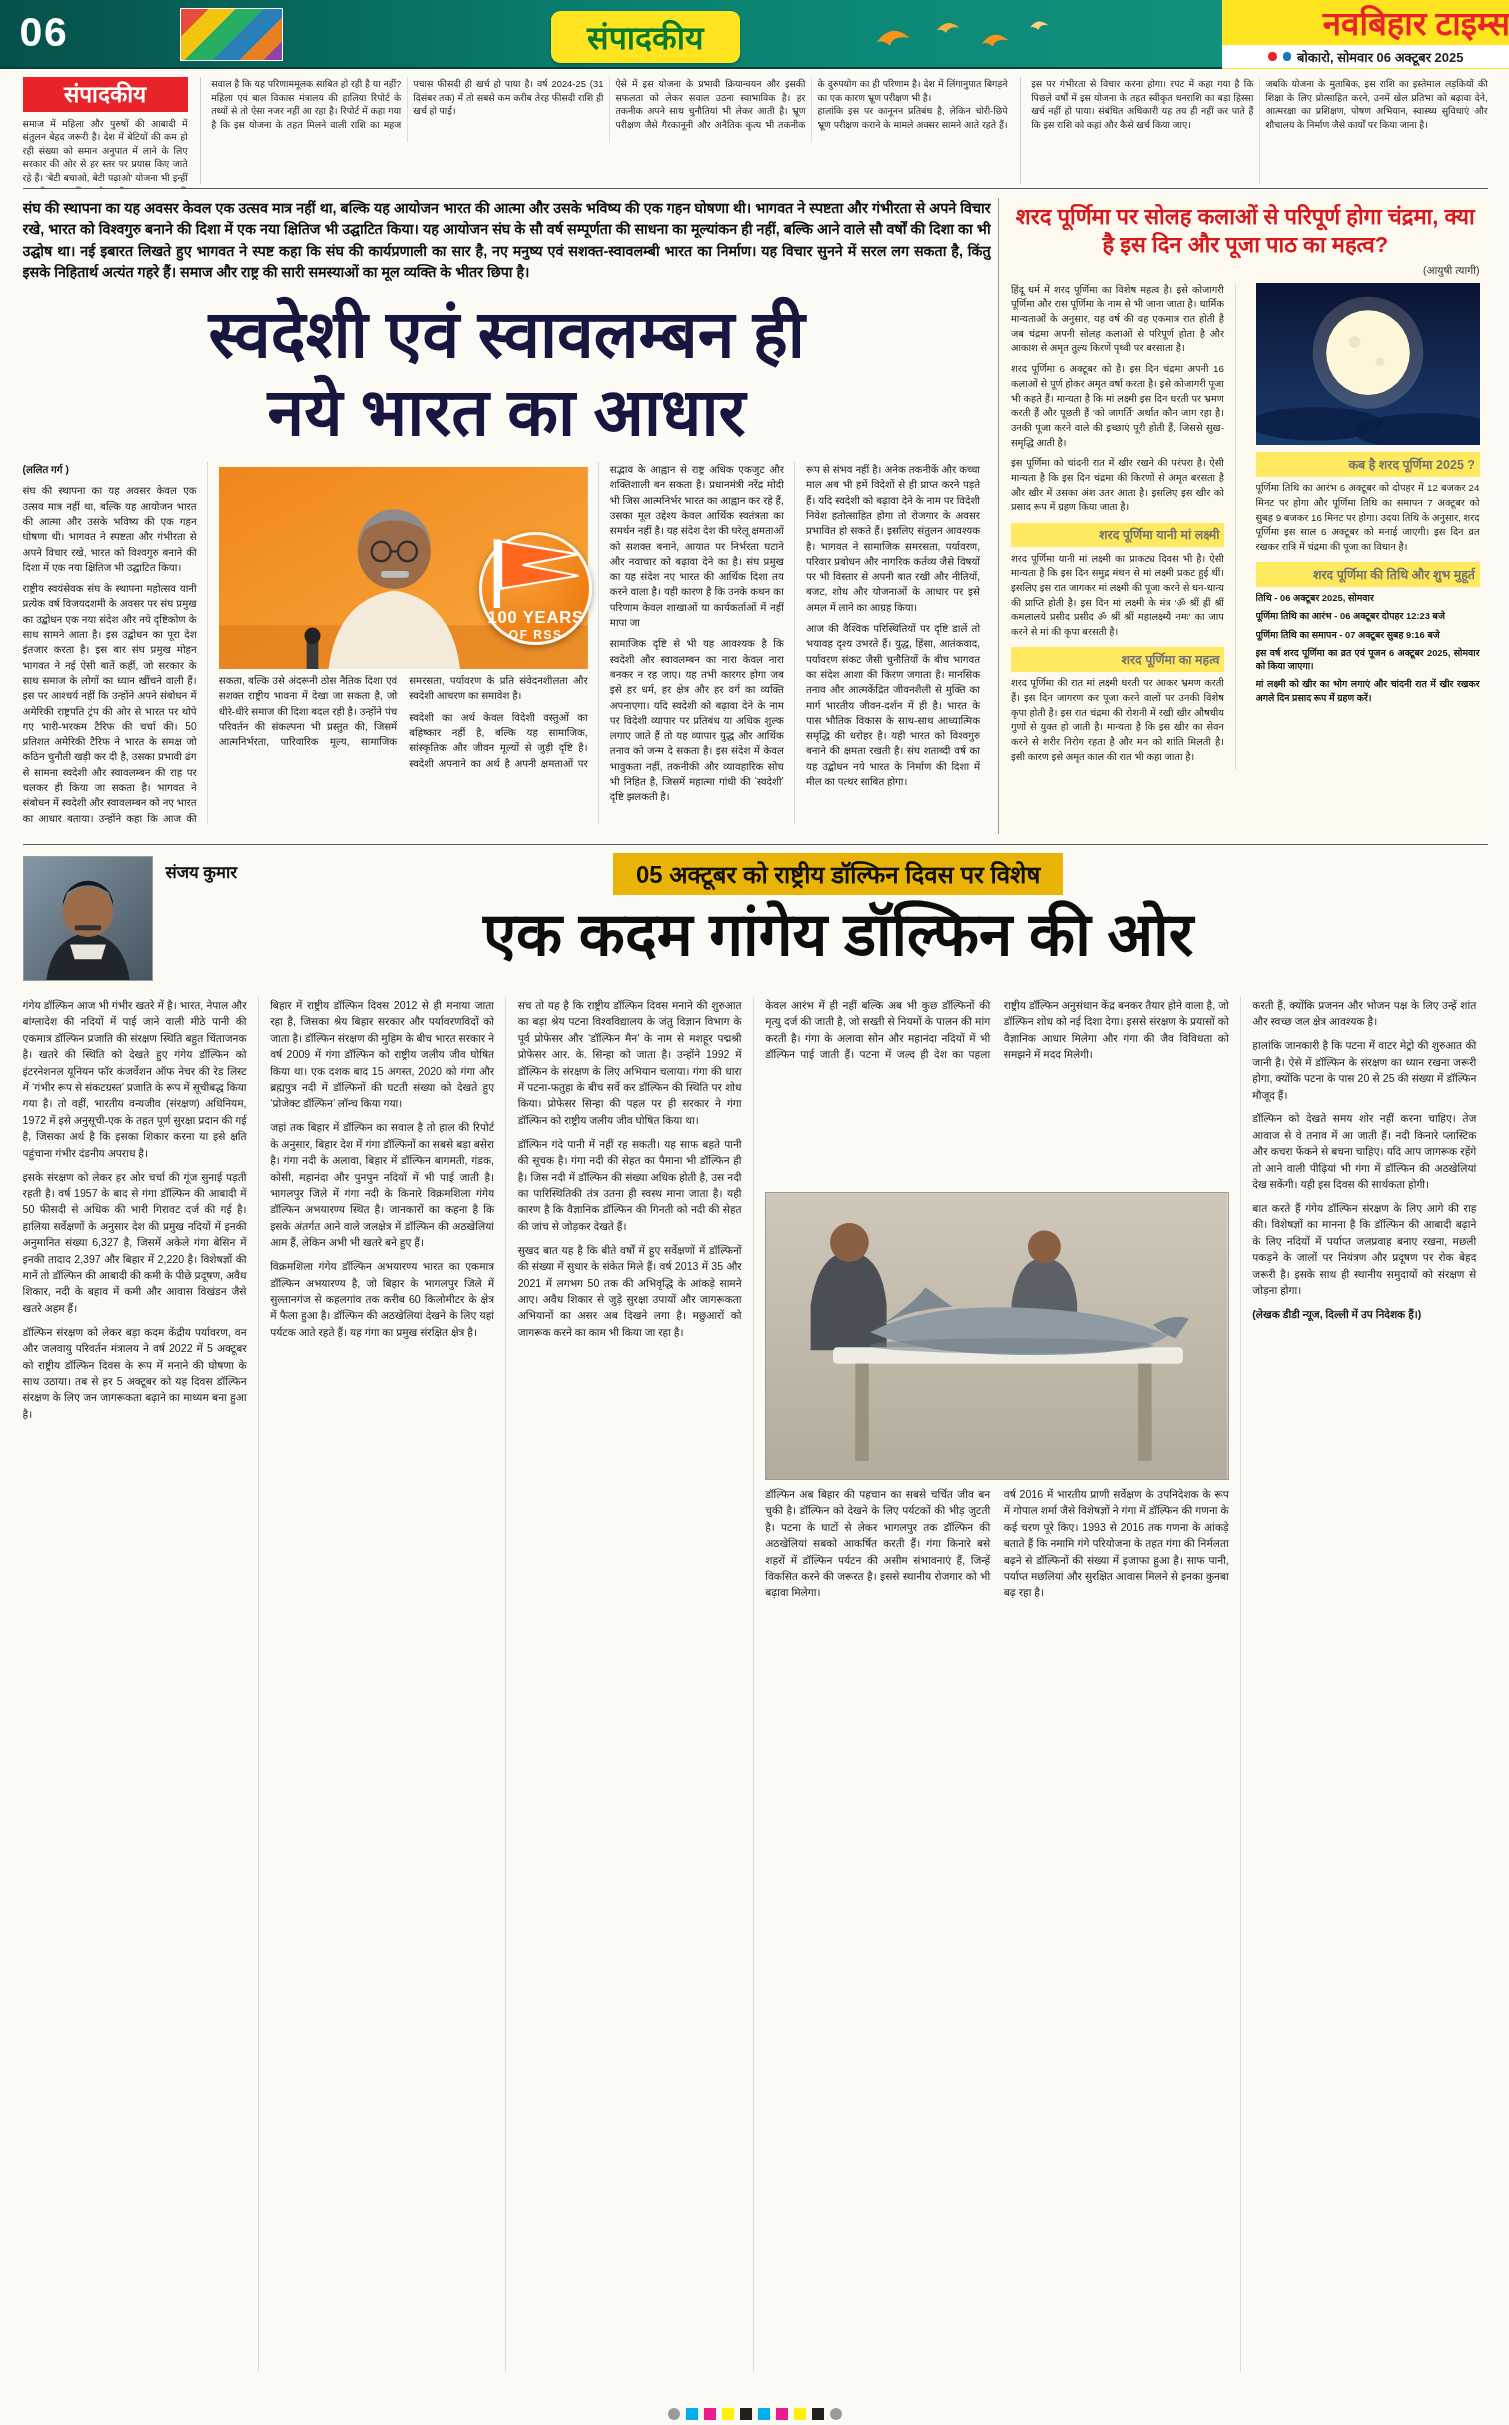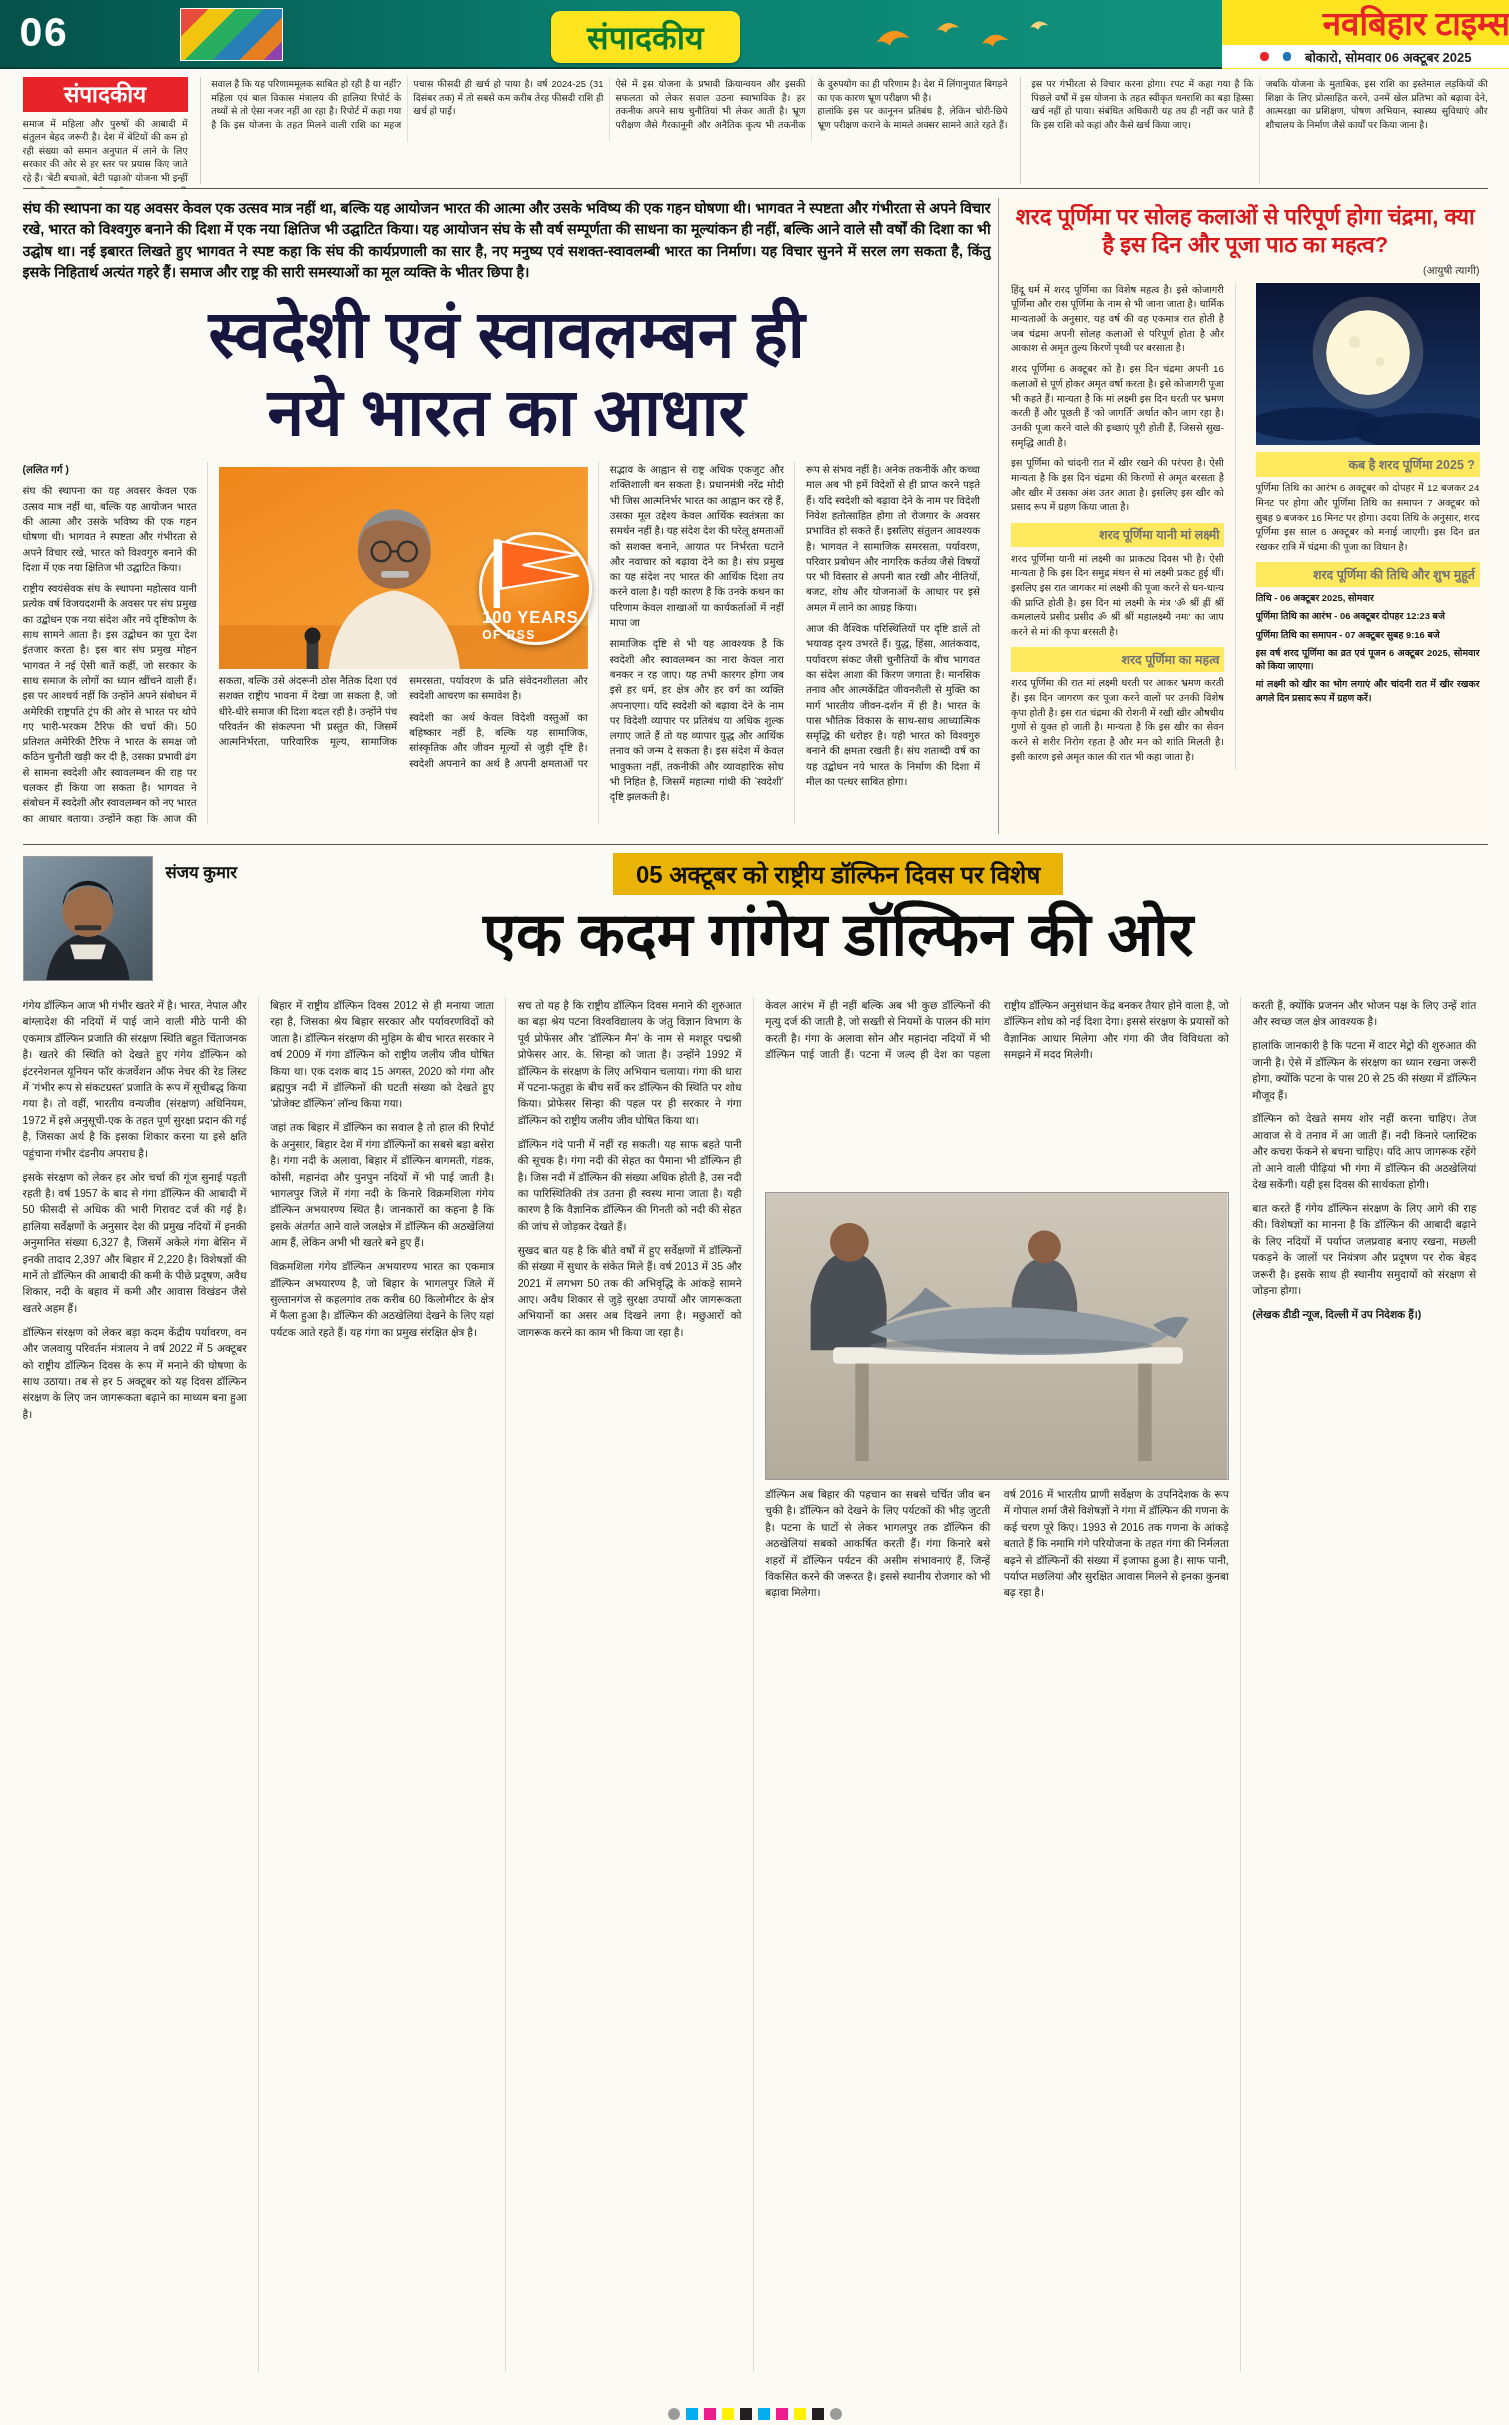--- a/index.html
+++ b/index.html
@@ -14,21 +14,21 @@
   .pagenum{position:absolute;left:19.6px;top:9px;font-size:41px;font-weight:bold;color:#fff;letter-spacing:1.5px}
   .collage{position:absolute;left:180px;top:7.5px;width:103px;height:53px;border:1.5px solid #fff;
     background:linear-gradient(135deg,#e74c3c 0 18%,#f1c40f 18% 36%,#27ae60 36% 54%,#2980b9 54% 72%,#e67e22 72% 88%,#8e44ad 88% 100%)}
   .section-pill{position:absolute;left:551px;top:10.6px;background:#ffe51f;color:#0b7a2e;font-weight:bold;
     font-size:32px;border-radius:9px;padding:4.5px 36px;box-shadow:0 1.5px 3px rgba(0,0,0,.25)}
   .birds{position:absolute;left:846px;top:4.5px}
   .masthead{position:absolute;right:0;top:0;width:288px;height:69px;background:#ffe51f;
     display:flex;flex-direction:column;align-items:flex-end;justify-content:flex-start;padding-top:6px}
   .paper-name{color:#e8232a;font-size:33px;font-weight:bold;line-height:1.1}
   .edition-line{margin-top:3px;background:#fff;width:100%;display:flex;align-items:center;justify-content:center;
-    gap:14px;font-size:13px;font-weight:bold;color:#222;padding:2.3px 0}
+    gap:6px;font-size:13px;font-weight:bold;color:#222;padding:2.3px 0}
   .dot{width:8.3px;height:8.3px;border-radius:50%;display:inline-block}
   .dot.red{background:#e8232a}.dot.blue{background:#1b75bb}
 
   
   .editorial{position:absolute;left:22.6px;top:77px;width:1465px;height:112px;display:flex;gap:12px;
     border-bottom:1.5px solid #555;padding-bottom:4.5px;overflow:hidden}
   .ed-col1{width:165px;flex:none}
   .ed-label{background:#e8232a;color:#fff;font-weight:bold;font-size:22.6px;text-align:center;
     height:35px;line-height:35px;margin-bottom:4.5px}
   .ed-text p,.ed-mid-cols p,.ed-right p{font-size:9.4px;line-height:1.45;text-align:justify}
@@ -48,21 +48,21 @@
   .lead-body>div+div{border-left:0.8px solid #d9d9d9}
   .lcol{flex:1}
   .lcol-wide{flex:2.12;position:relative}
   .lead-body p{font-size:10.2px;line-height:1.5;text-align:justify;margin-bottom:6px}
   .author{font-weight:bold;text-align:left;font-size:11.3px}
   .c23top{column-count:2;column-gap:12px;height:50px;overflow:hidden}
   .bhagwat-photo{position:relative;width:100%;height:202px;margin:4.5px 0;overflow:visible}
   .bhagwat-photo svg{display:block;width:100%;height:100%}
   .rss-badge{position:absolute;right:-4.5px;top:65px;width:113px;height:113px;border-radius:50%;
     background:radial-gradient(circle at 35% 30%,#f9a23c,#ee7c10 75%);border:3.8px solid rgba(255,255,255,.95);
-    display:flex;flex-direction:column;justify-content:center;color:#fff;
+    display:flex;flex-direction:column;align-items:center;justify-content:center;color:#fff;
     box-shadow:0 2.3px 6px rgba(0,0,0,.35)}
   .badge-l1{font-size:16.6px;font-weight:bold;letter-spacing:0.8px}
   .badge-l2{font-size:12px;font-weight:bold;letter-spacing:1.5px}
   .c23bottom{column-count:2;column-gap:12px;height:101px;overflow:hidden}
 
   
   .sidebar{position:absolute;left:998px;top:198px;width:489px;height:636px;background:#fdf9ef;
     border-left:0.8px solid #999;padding:4.5px 7.5px 7.5px 12px;overflow:hidden}
   .sb-headline{color:#d6191d;font-weight:bold;font-size:22px;line-height:1.3;text-align:center}
   .sb-byline{text-align:right;font-size:10.6px;margin:3px 0 6px;color:#333}

